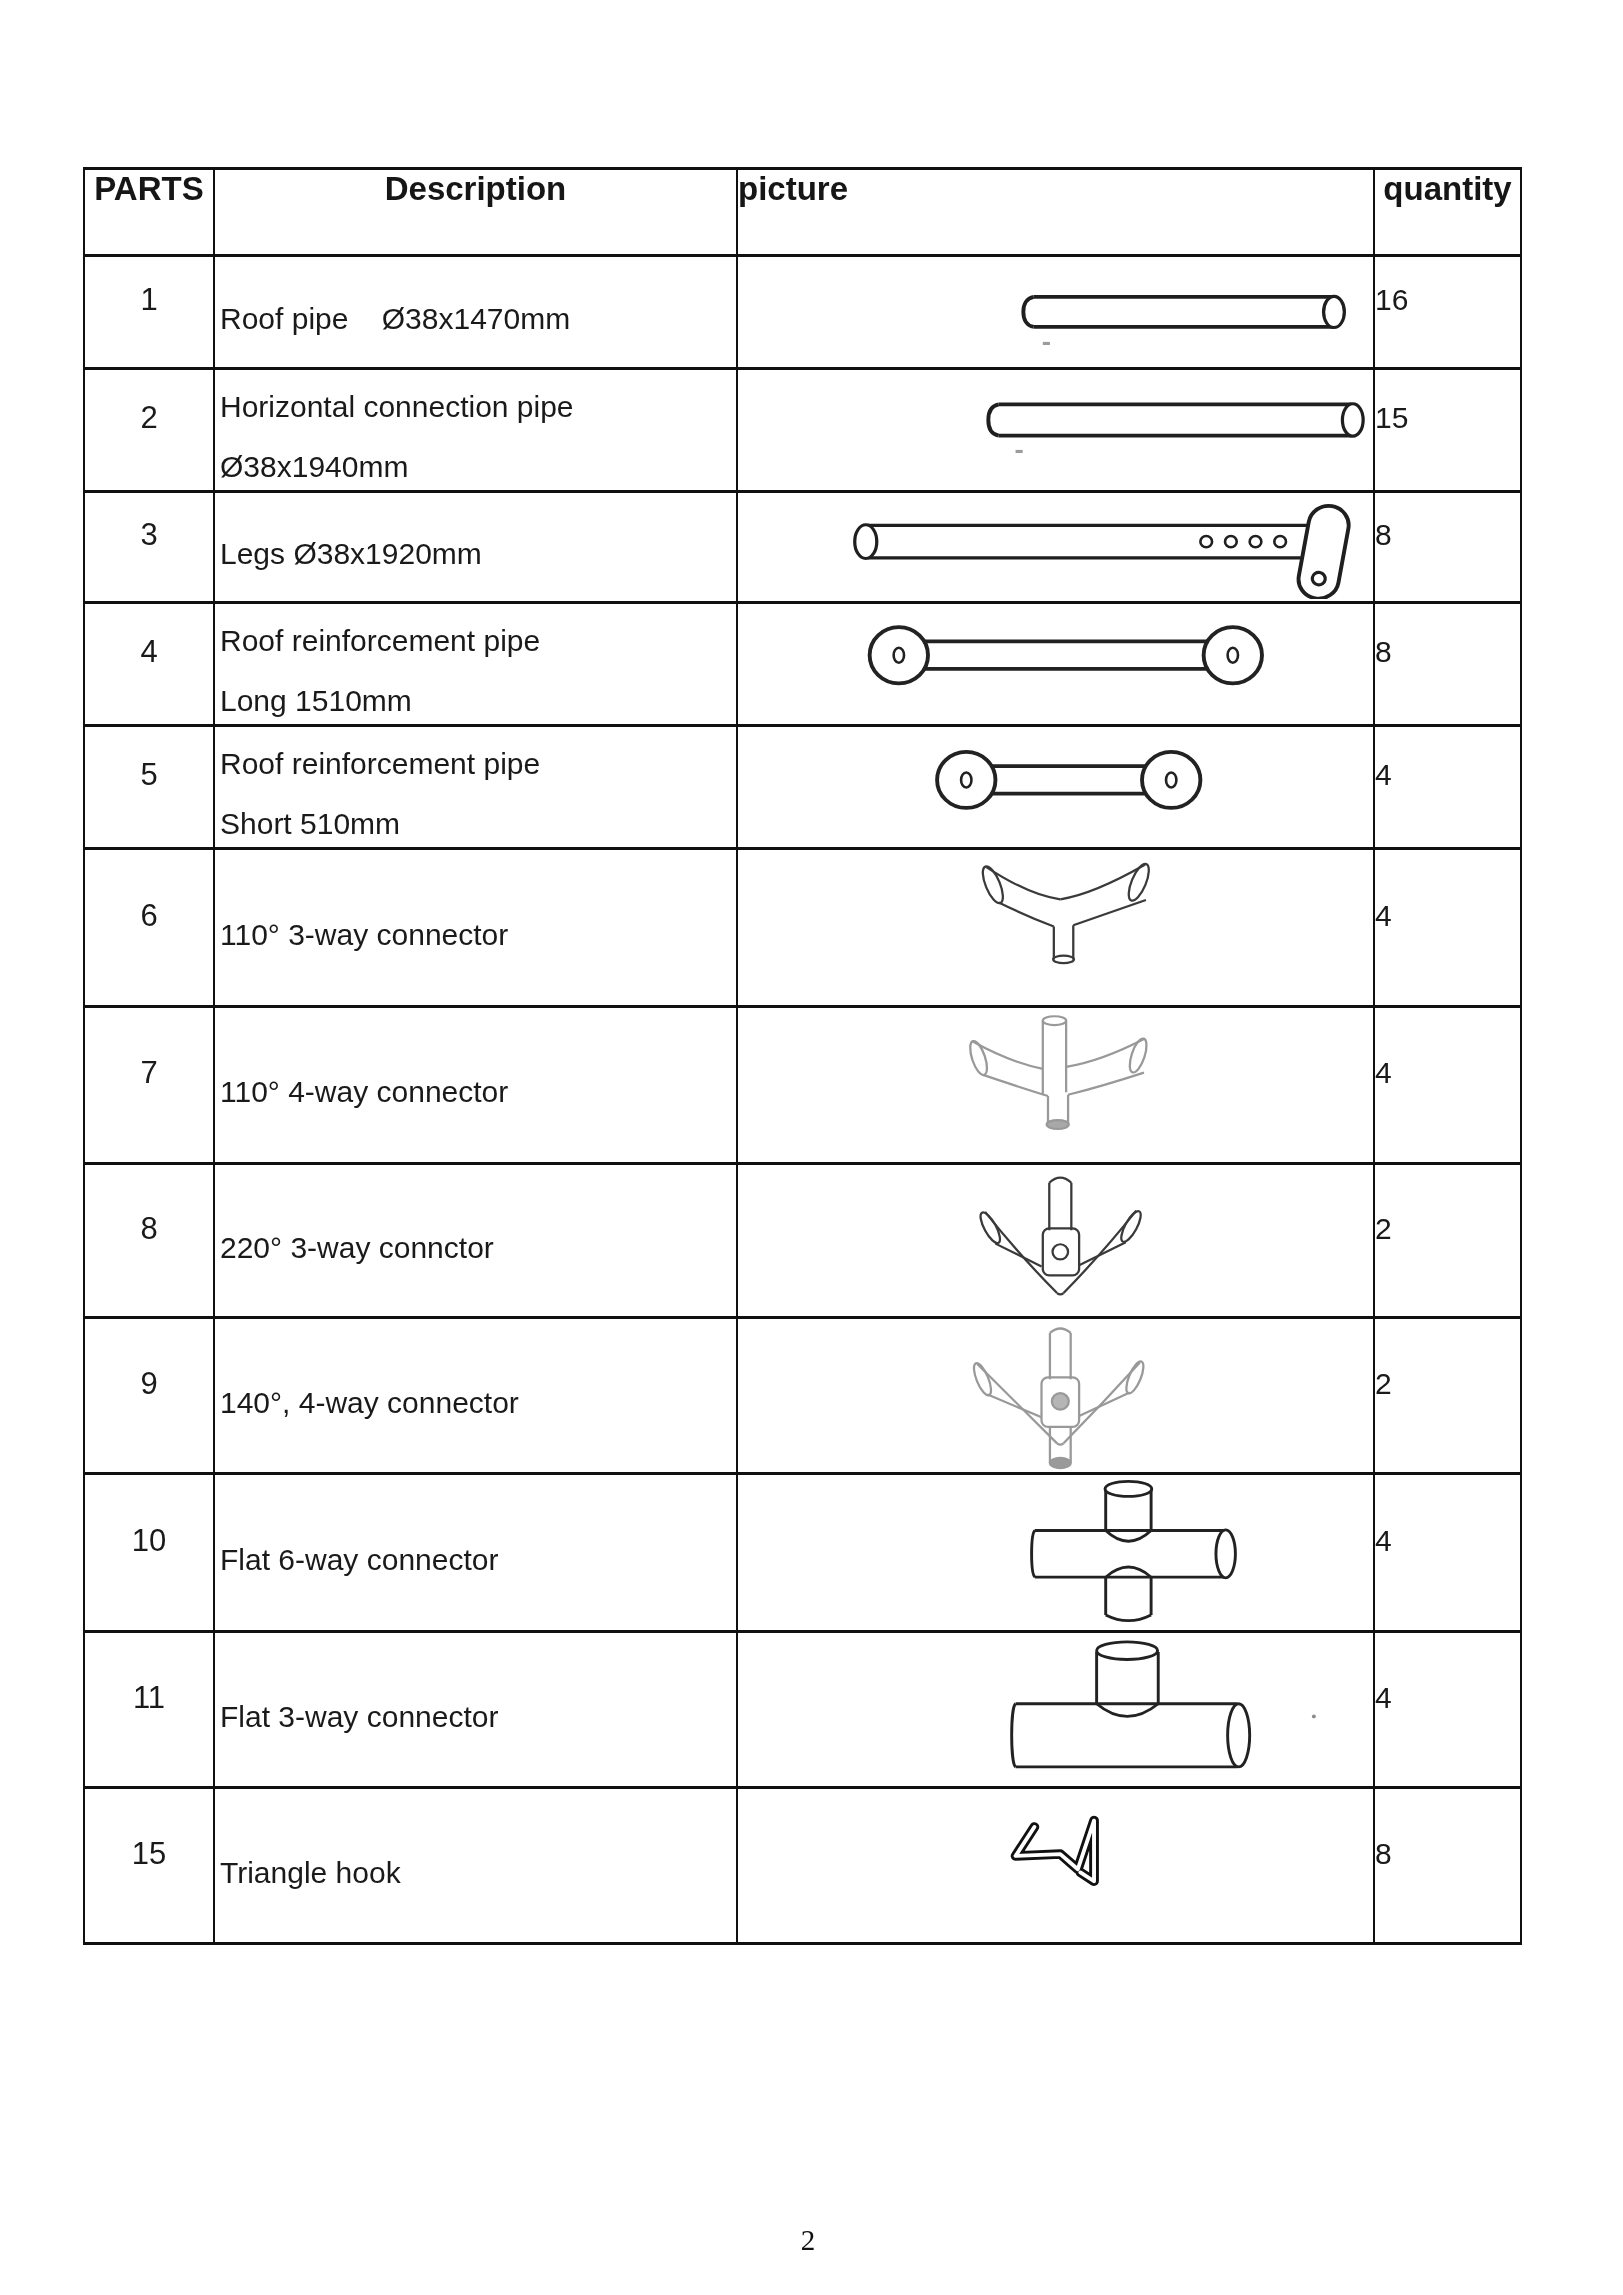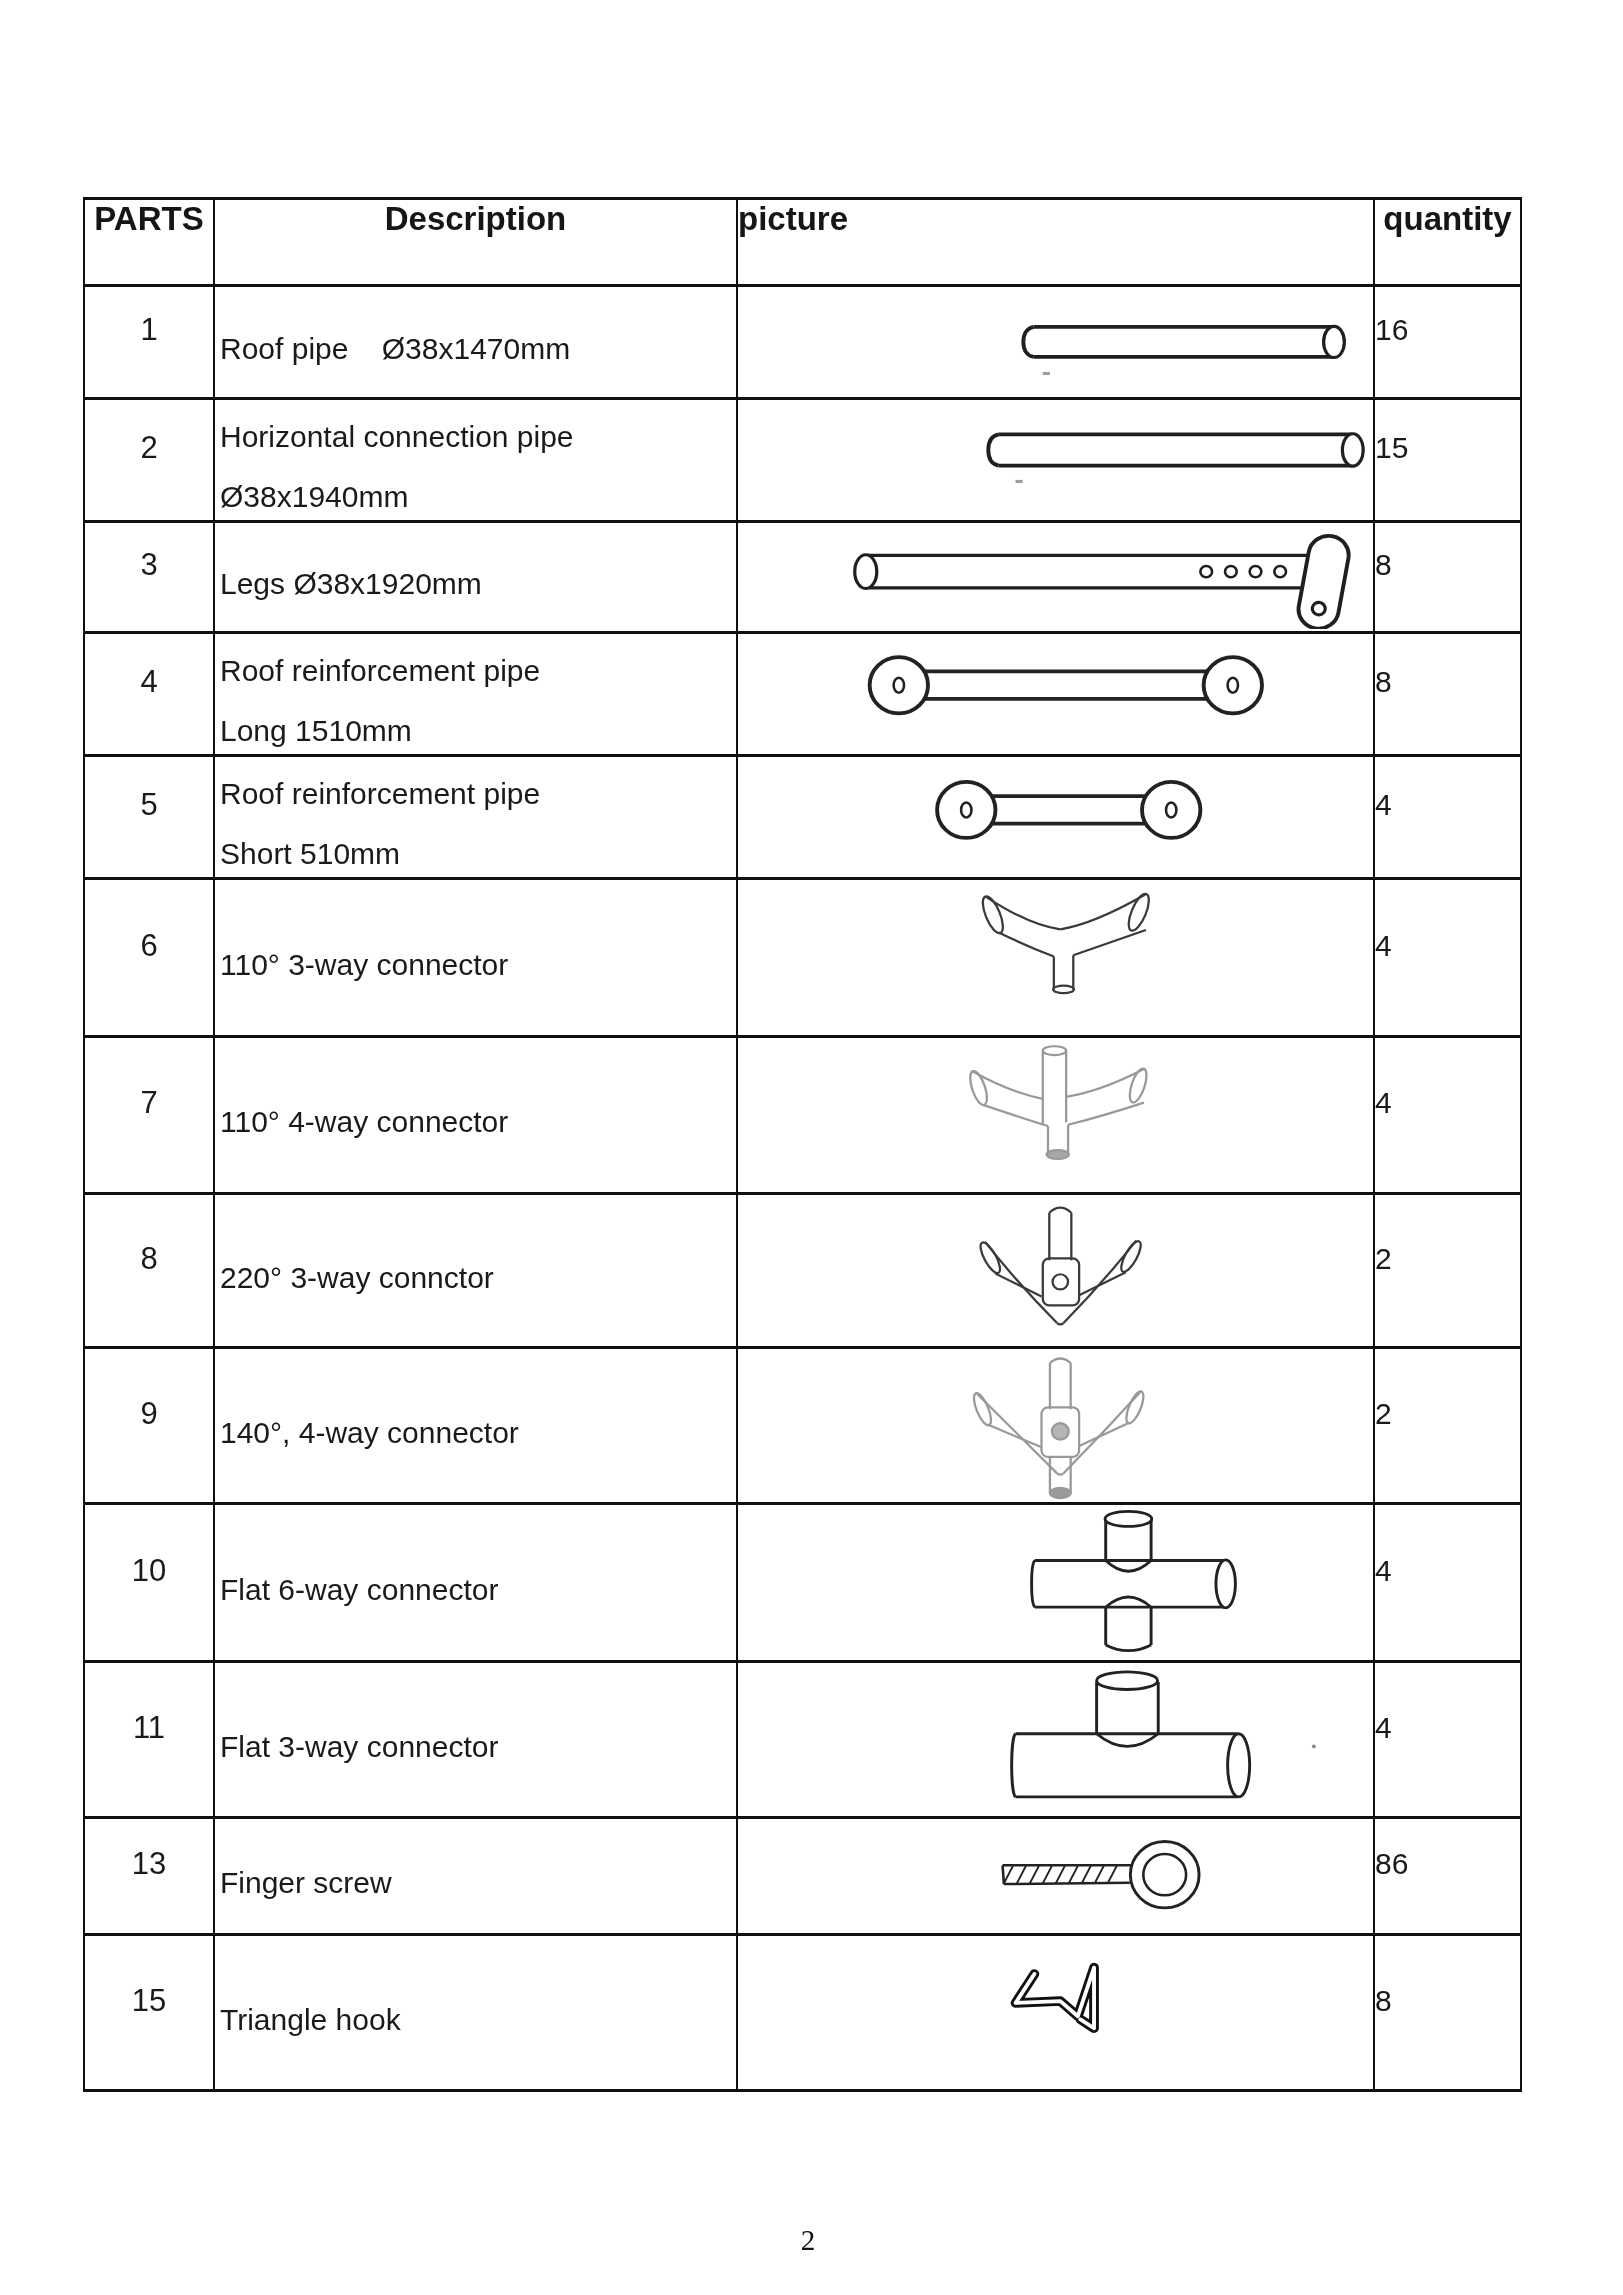--- a/index.html
+++ b/index.html
@@ -5,21 +5,21 @@
   html,body{margin:0;padding:0;}
   body{
     width:1623px;height:2295px;
     background:#ffffff;
     font-family:"Liberation Sans","DejaVu Sans",sans-serif;
     color:#1a1a1a;
     position:relative;
   }
   #sheet{position:absolute;left:0;top:0;width:1623px;height:2295px;background:#fff;}
   table.parts{
-    position:absolute;left:83px;top:197px;
+    position:absolute;left:83px;top:167px;
     border-collapse:collapse;table-layout:fixed;
     width:1436px;
   }
   table.parts th, table.parts td{
     border:2.6px solid #101010;
     border-top-width:3.9px;border-bottom-width:3.9px;
     padding:0;overflow:hidden;
     background:#fff;
   }
   th.hcell{
@@ -348,43 +348,20 @@
      <ellipse cx="772" cy="162" rx="17" ry="50" fill="#fff"></ellipse>
      <path d="M553 112 Q600 152 648 112"></path>
    </g>
    <circle cx="888" cy="132" r="3" fill="#8a8a8a"></circle>
             </svg>
           </td>
           <td class="c-qty">
             <span class="num">4</span>
           </td>
         </tr>
-        <tr style="height: 117px;">
-          <td class="c-part">
-            <span class="num">13</span>
-          </td>
-          <td class="c-desc">
-            <div class="desc-wrap">
-              <div class="desc-line">Finger screw</div>
-            </div>
-          </td>
-          <td class="c-pic">
-            <svg viewBox="0 0 973 179" width="631" height="112" preserveAspectRatio="none" xmlns="http://www.w3.org/2000/svg">
-   <g stroke="#222" fill="none">
-     <path d="M408 74 L606 74 M410 104 L604 102 M408 74 L410 104" stroke-width="4"></path>
-     <path d="M424 75 L410 103 M444 75 L430 103 M464 75 L450 103 M484 75 L470 103 M504 75 L490 103 M524 75 L510 103 M544 75 L530 103 M564 75 L550 103 M584 75 L570 103 " stroke-width="3"></path>
-     <circle cx="658" cy="89" r="53" stroke-width="4.5"></circle>
-     <circle cx="658" cy="89" r="33" stroke-width="4"></circle>
-   </g>
-            </svg>
-          </td>
-          <td class="c-qty">
-            <span class="num">86</span>
-          </td>
-        </tr>
         <tr style="height: 156px;">
           <td class="c-part">
             <span class="num">15</span>
           </td>
           <td class="c-desc">
             <div class="desc-wrap">
               <div class="desc-line">Triangle hook</div>
             </div>
           </td>
           <td class="c-pic">

